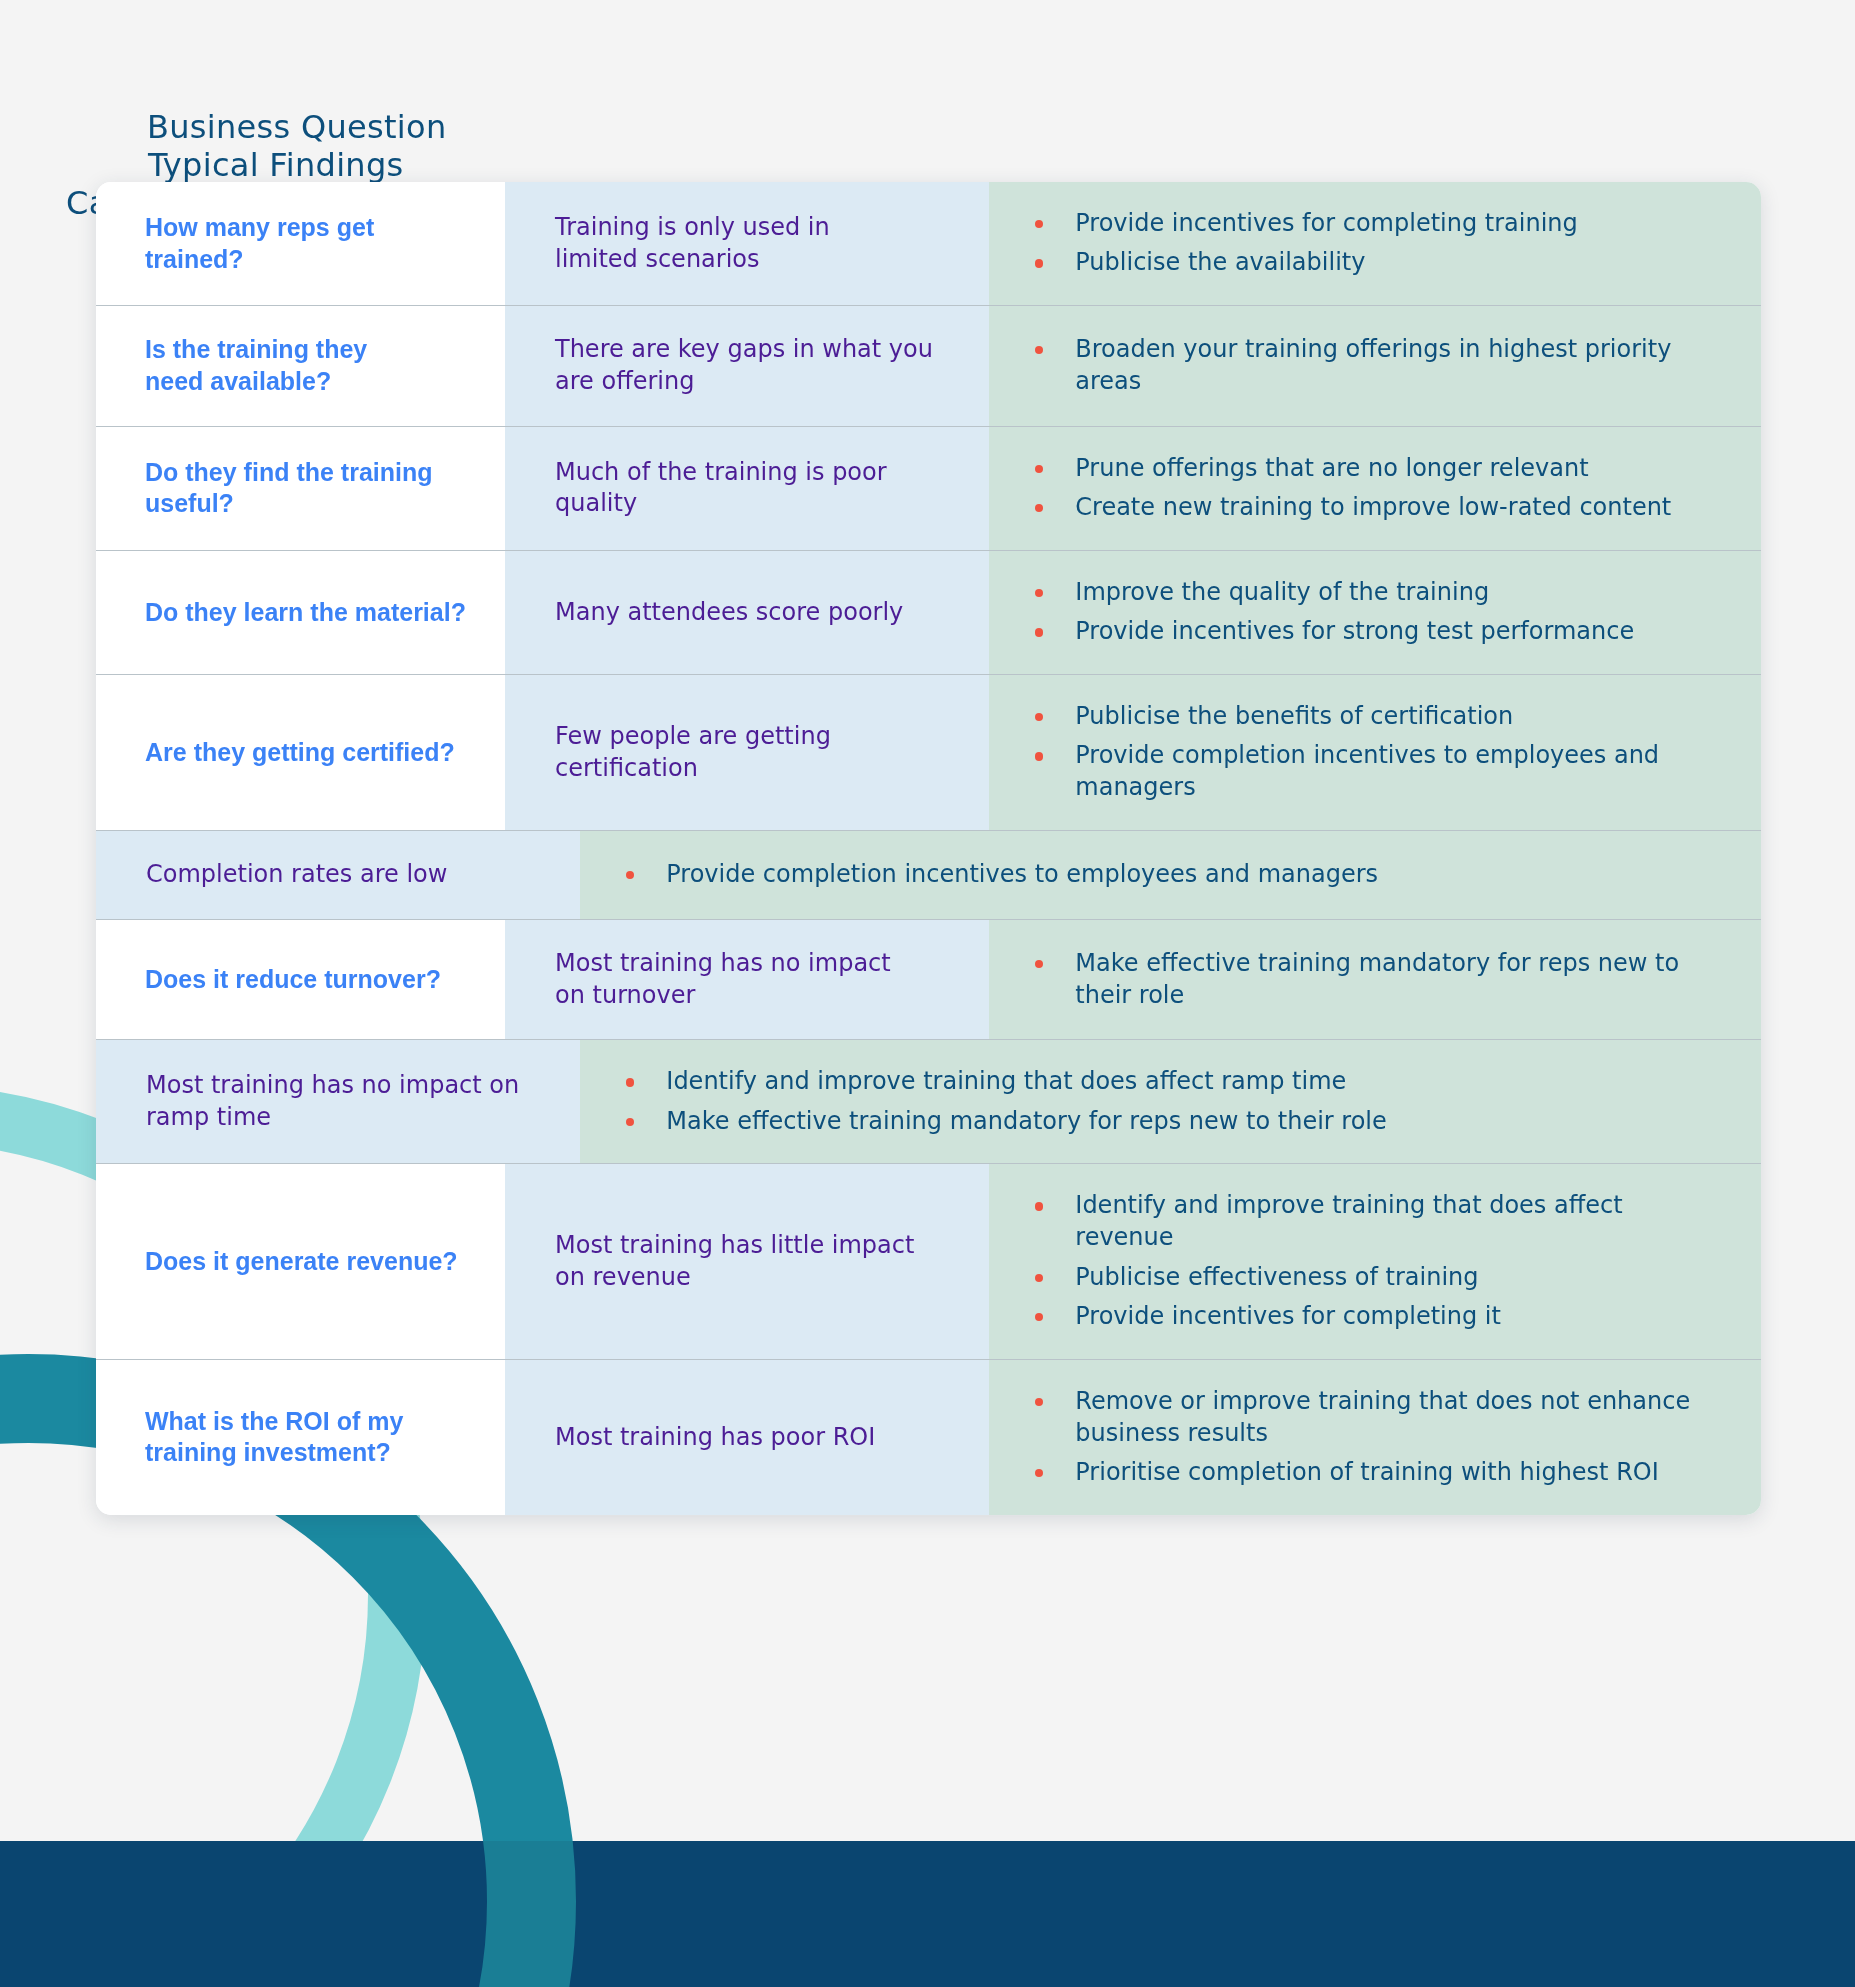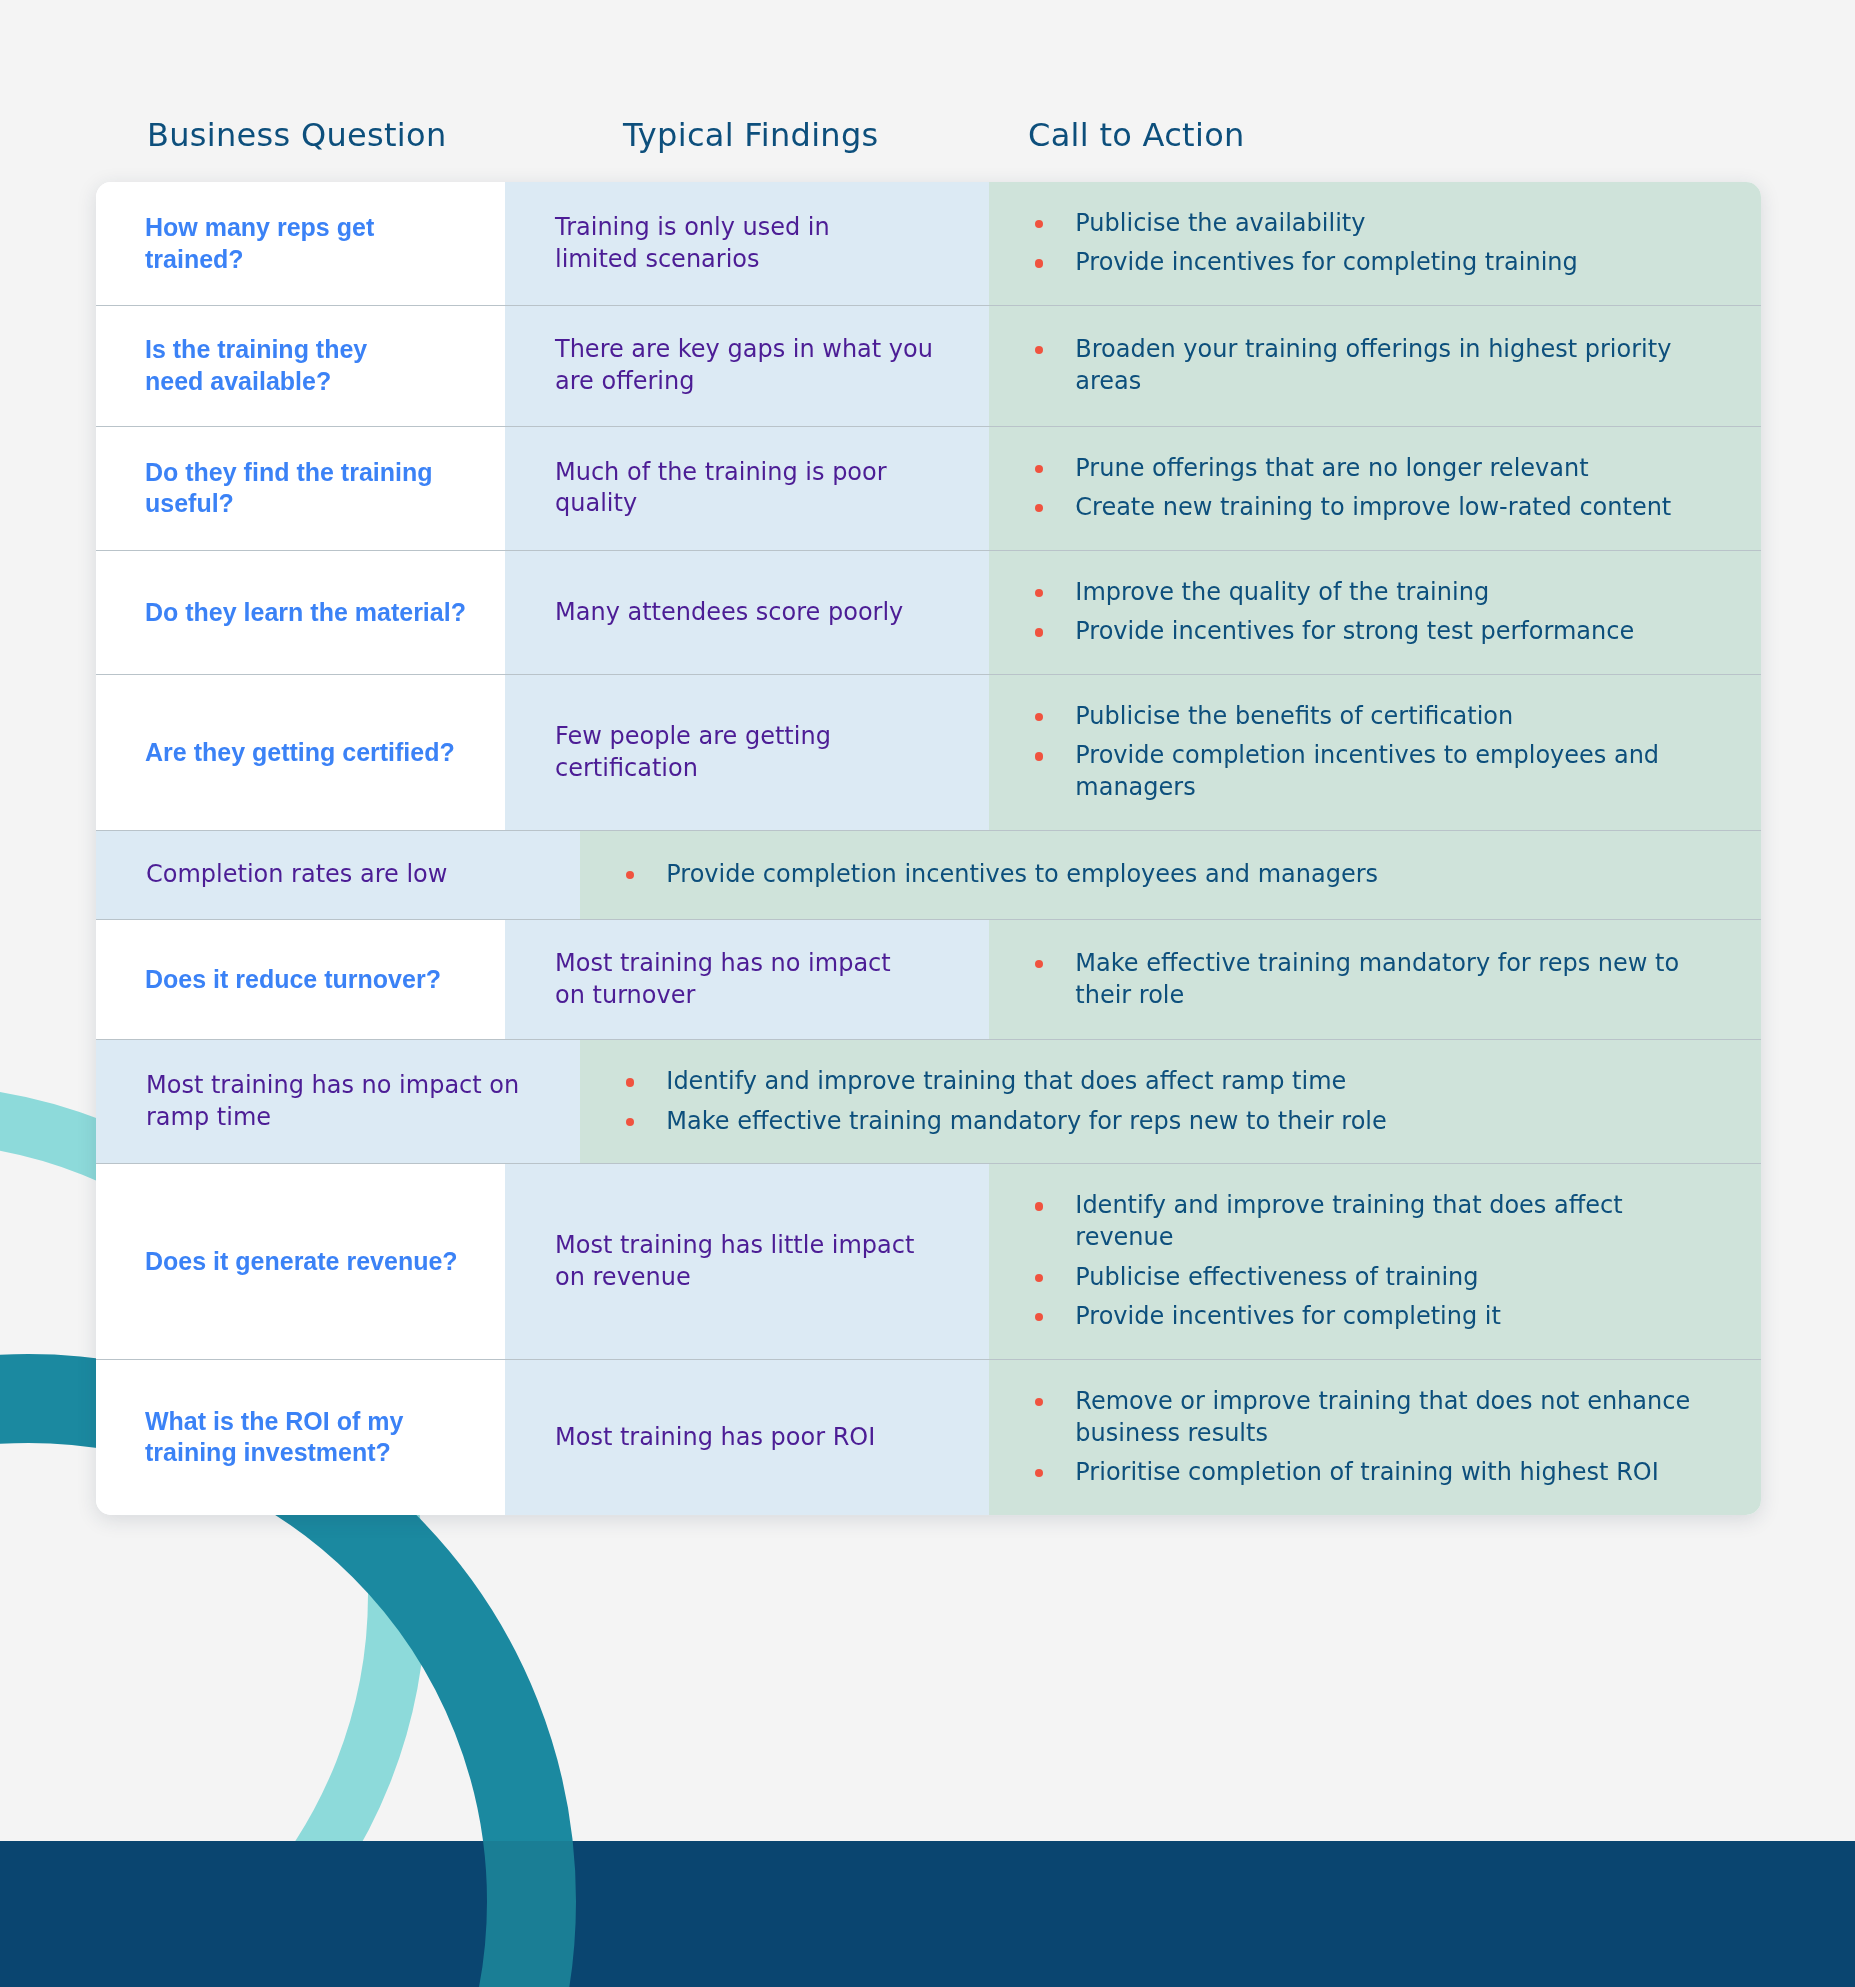--- a/index.html
+++ b/index.html
@@ -68,25 +68,26 @@
 
   
   .page {
     position: relative;
     z-index: 2;
     padding: 0;
   }
 
   .header-row {
     position: absolute;
-    top: 116px;
+    top: 108px;
     left: 0;
     width: 1855px;
     display: flex;
     pointer-events: none;
+    flex-direction: column;
   }
   .header-cell {
     font-size: 32px;
     font-weight: 400;
     color: #0d4f7c;
     letter-spacing: 0.3px;
     font-family: "DejaVu Sans", sans-serif;
   }
   .hc-1 { width: 475px; padding-left: 147px; box-sizing: border-box; }
   .hc-2 { width: 487px; padding-left: 148px; box-sizing: border-box; }
@@ -201,25 +202,25 @@
         <div class="cell cell-finding">
           <div>
             <span class="f-line">Training is only used in</span>
             <span class="f-line">limited scenarios</span>
           </div>
         </div>
         <div class="cell cell-action">
           <ul class="bullet-list">
             <li class="bullet-item">
               <span class="bullet-dot"></span>
+              <span class="bullet-text">Provide incentives for completing training</span>
+            </li>
+            <li class="bullet-item">
+              <span class="bullet-dot"></span>
               <span class="bullet-text">Publicise the availability</span>
-            </li>
-            <li class="bullet-item">
-              <span class="bullet-dot"></span>
-              <span class="bullet-text">Provide incentives for completing training</span>
             </li>
           </ul>
         </div>
       </div>
       <div class="row">
         <div class="cell cell-question">
           <div>
             <span class="q-line">Is the training they</span>
             <span class="q-line">need available?</span>
           </div>

